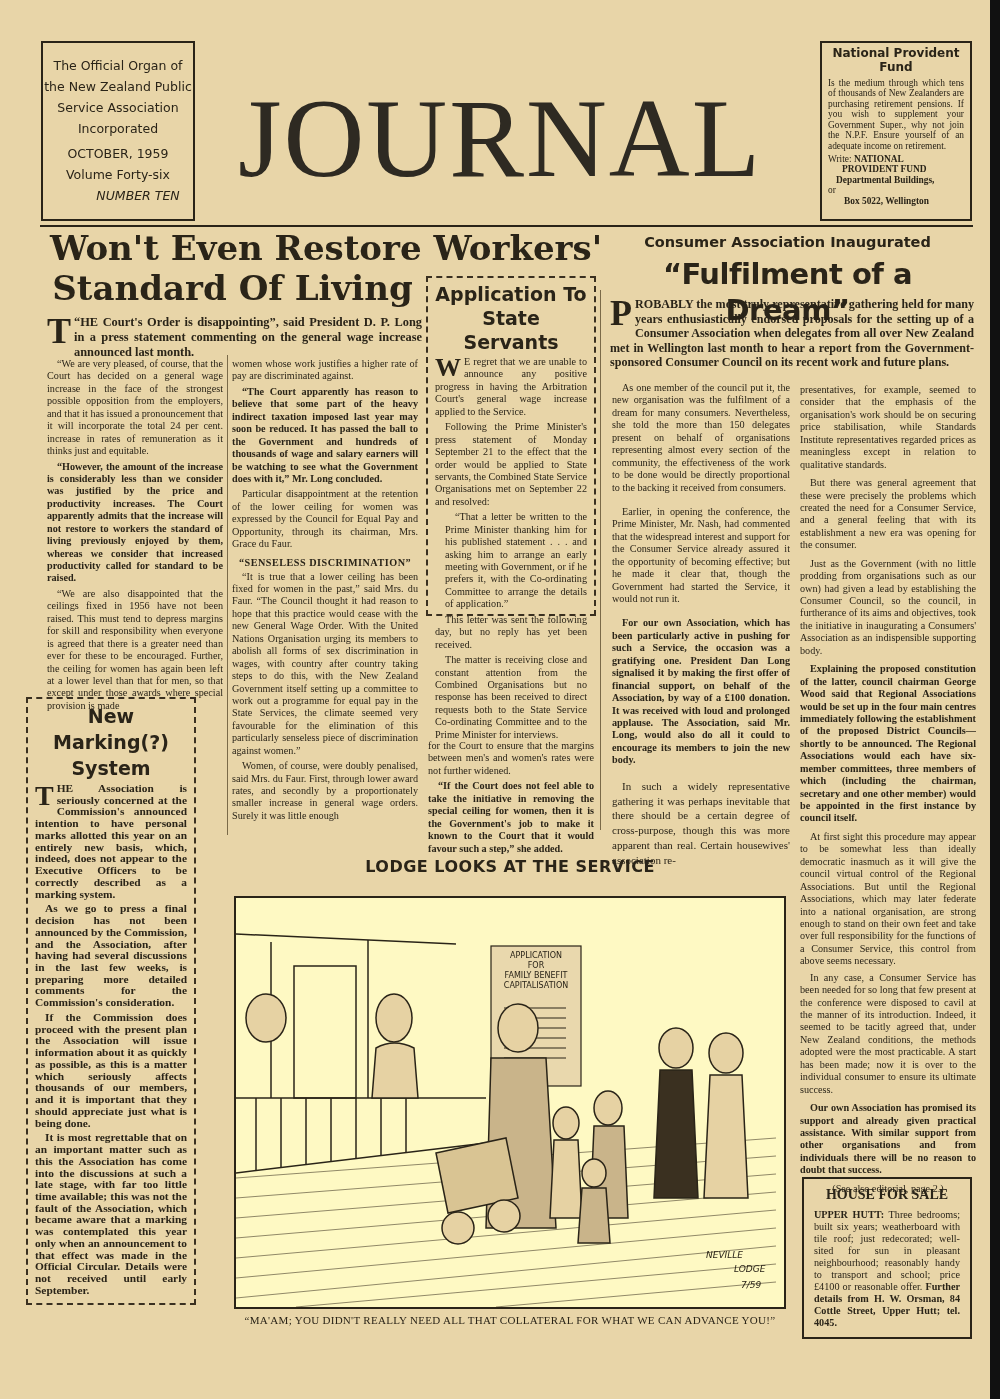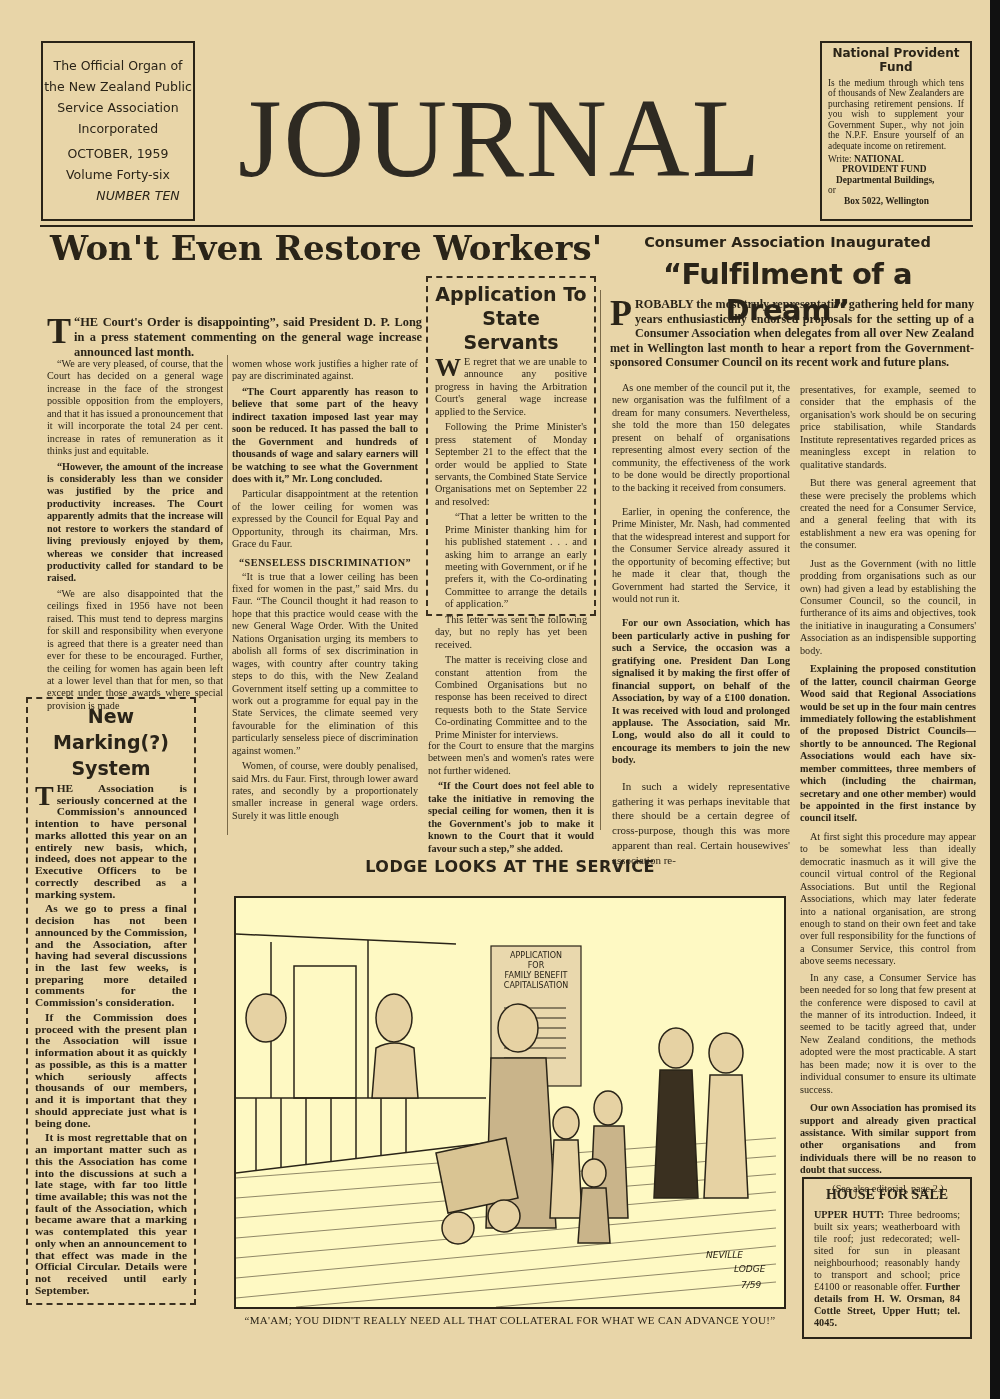--- a/index.html
+++ b/index.html
@@ -46,20 +46,21 @@
     <div style="font-weight:bold;padding-left:14px;">PROVIDENT FUND</div>
     <div style="font-weight:bold;padding-left:8px;">Departmental Buildings,</div>
     <div>or</div>
     <div style="font-weight:bold;padding-left:16px;">Box 5022, Wellington</div>
   </div>
 
   <div class="rule" style="left:40px;top:225px;width:933px;"></div>
 
   <div class="abs" style="left:40px;top:228px;width:385px;text-align:center;font-family:'DejaVu Serif',serif;font-weight:bold;font-size:34px;line-height:40px;color:#2a2418;">
     <div style="white-space:nowrap;margin-left:10px;width:560px;text-align:left;">Won't Even Restore Workers'</div>
+    <div>Standard Of Living</div>
   </div>
 
   <div class="abs" style="left:47px;top:315px;width:375px;">
     <p class="lede" style="font-size:12.4px;"><span class="dropcap">T</span><span>“HE Court's Order is disappointing”, said President D. P. Long in a press statement commenting on the general wage increase announced last month.</span></p>
   </div>
 
   <div class="abs col" style="left:47px;top:358px;width:176px;">
     <p>“We are very pleased, of course, that the Court has decided on a general wage increase in the face of the strongest possible opposition from the employers, and that it has issued a pronouncement that it will incorporate the total 24 per cent. increase in rates of remuneration as it thinks just and equitable.</p>
     <p class="b">“However, the amount of the increase is considerably less than we consider was justified by the price and productivity increases. The Court apparently admits that the increase will not restore to workers the standard of living previously enjoyed by them, whereas we consider that increased productivity called for standard to be raised.</p>
     <p>“We are also disappointed that the ceilings fixed in 1956 have not been raised. This must tend to depress margins for skill and responsibility when everyone is agreed that there is a greater need than ever for these to be encouraged. Further, the ceiling for women has again been left at a lower level than that for men, so that except under those awards where special provision is made</p>

